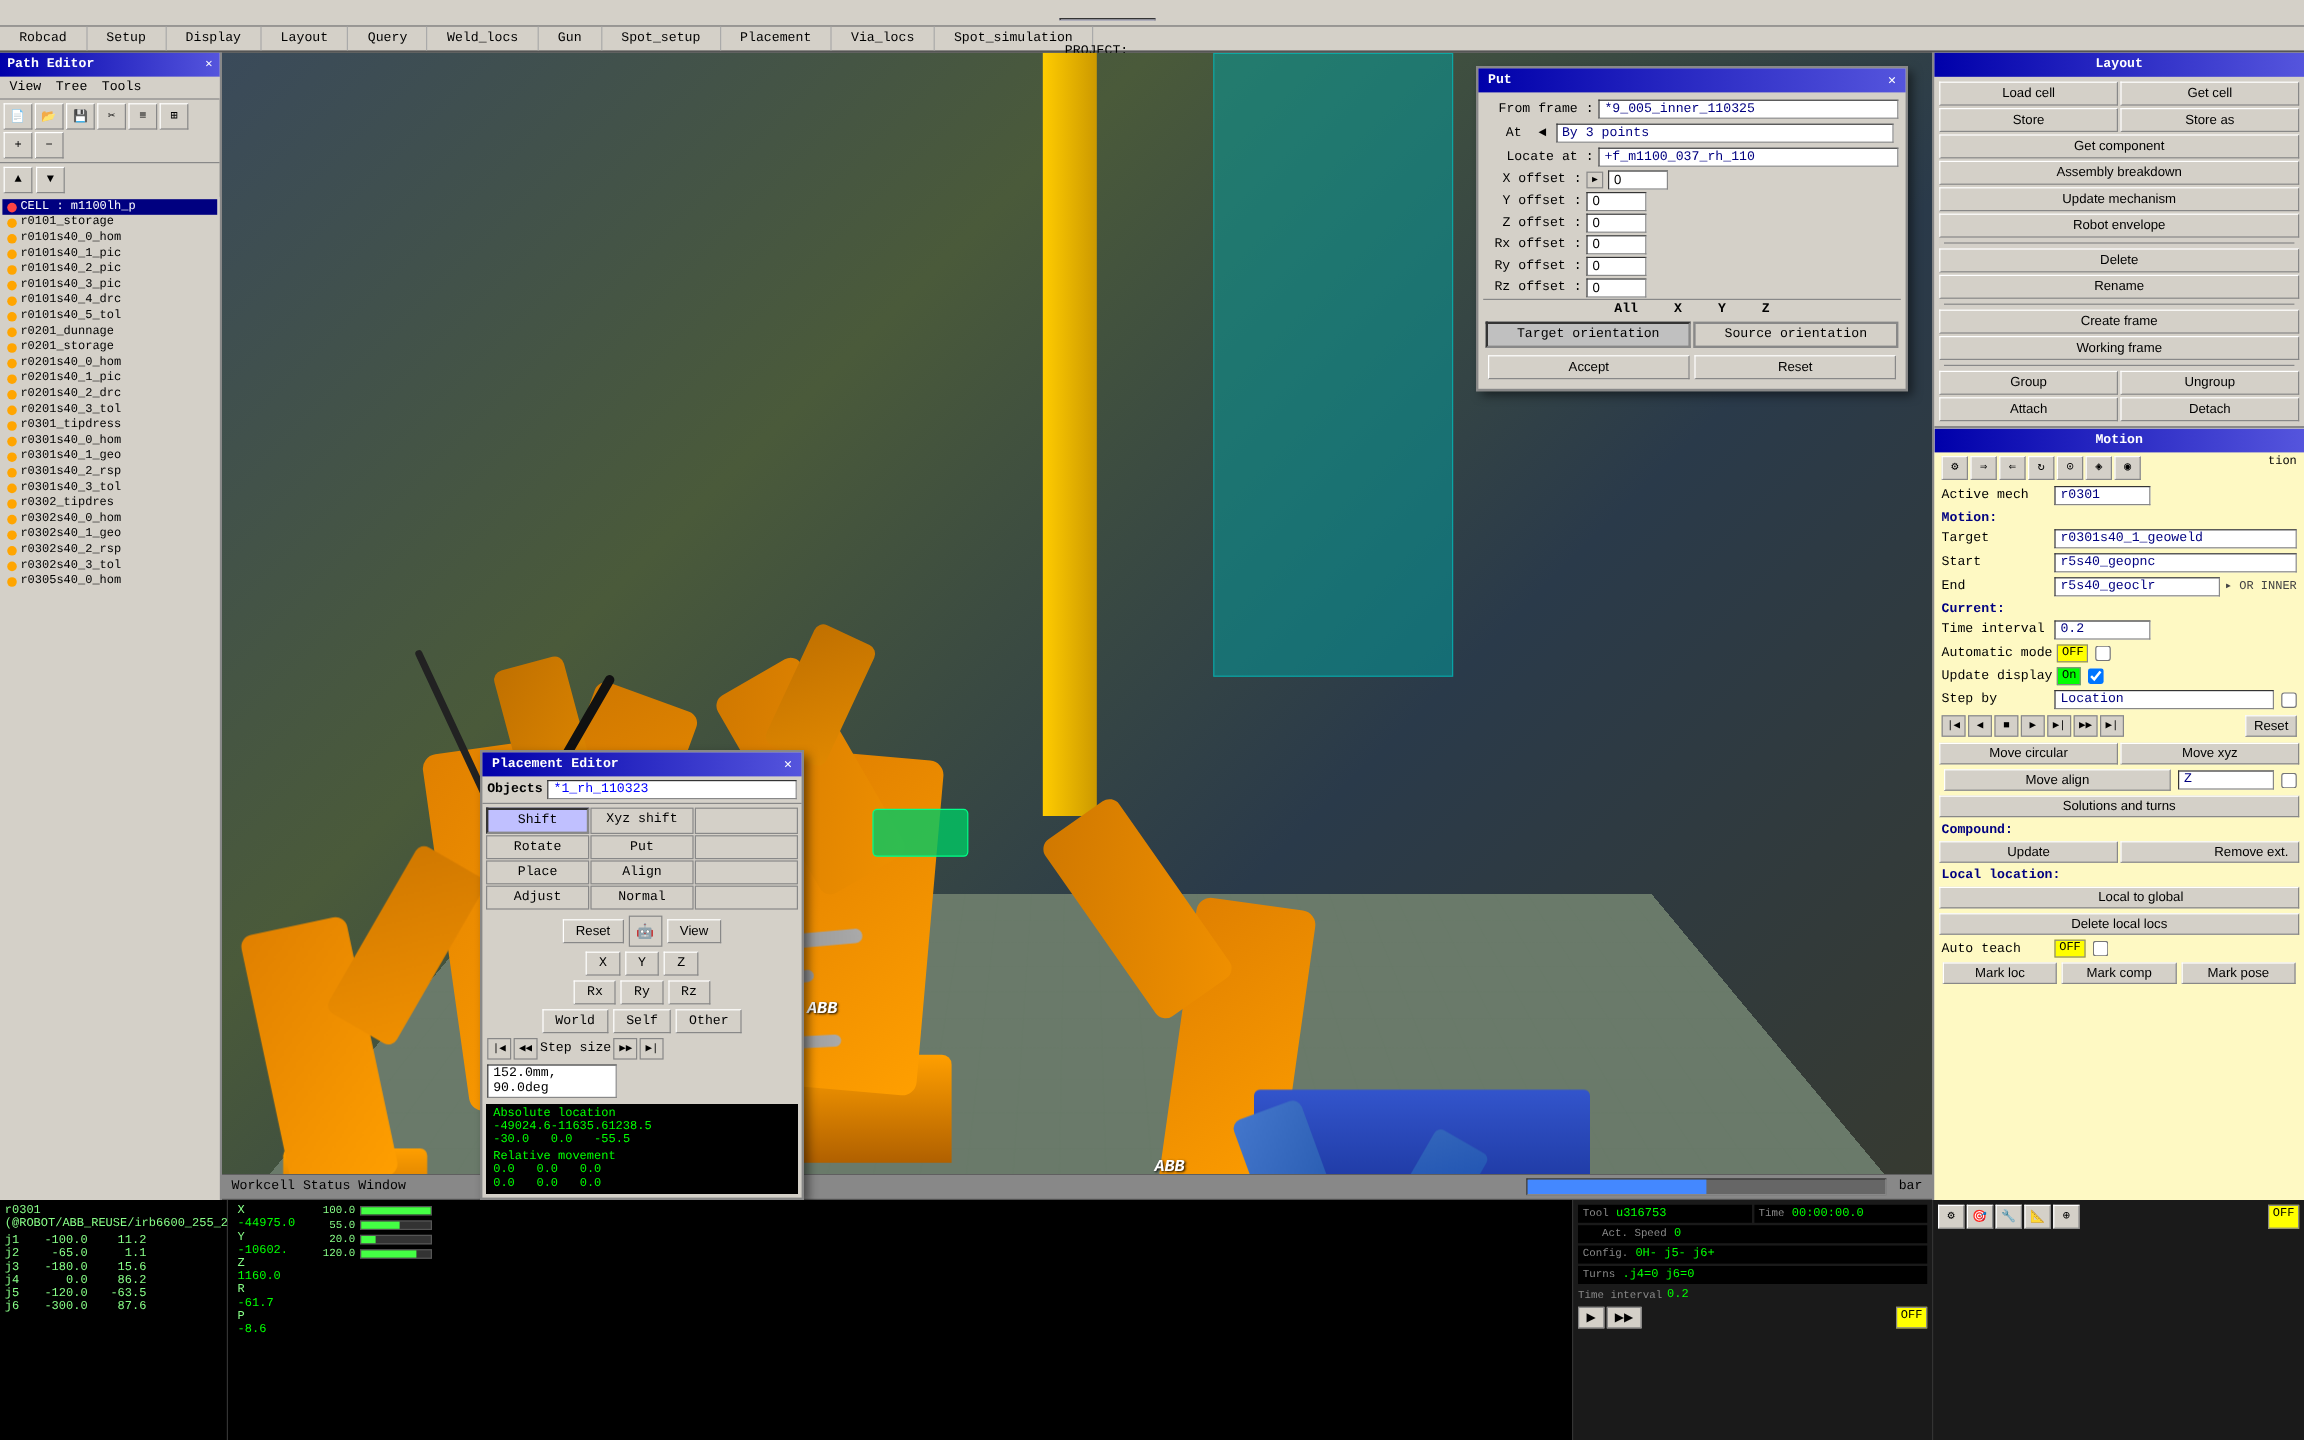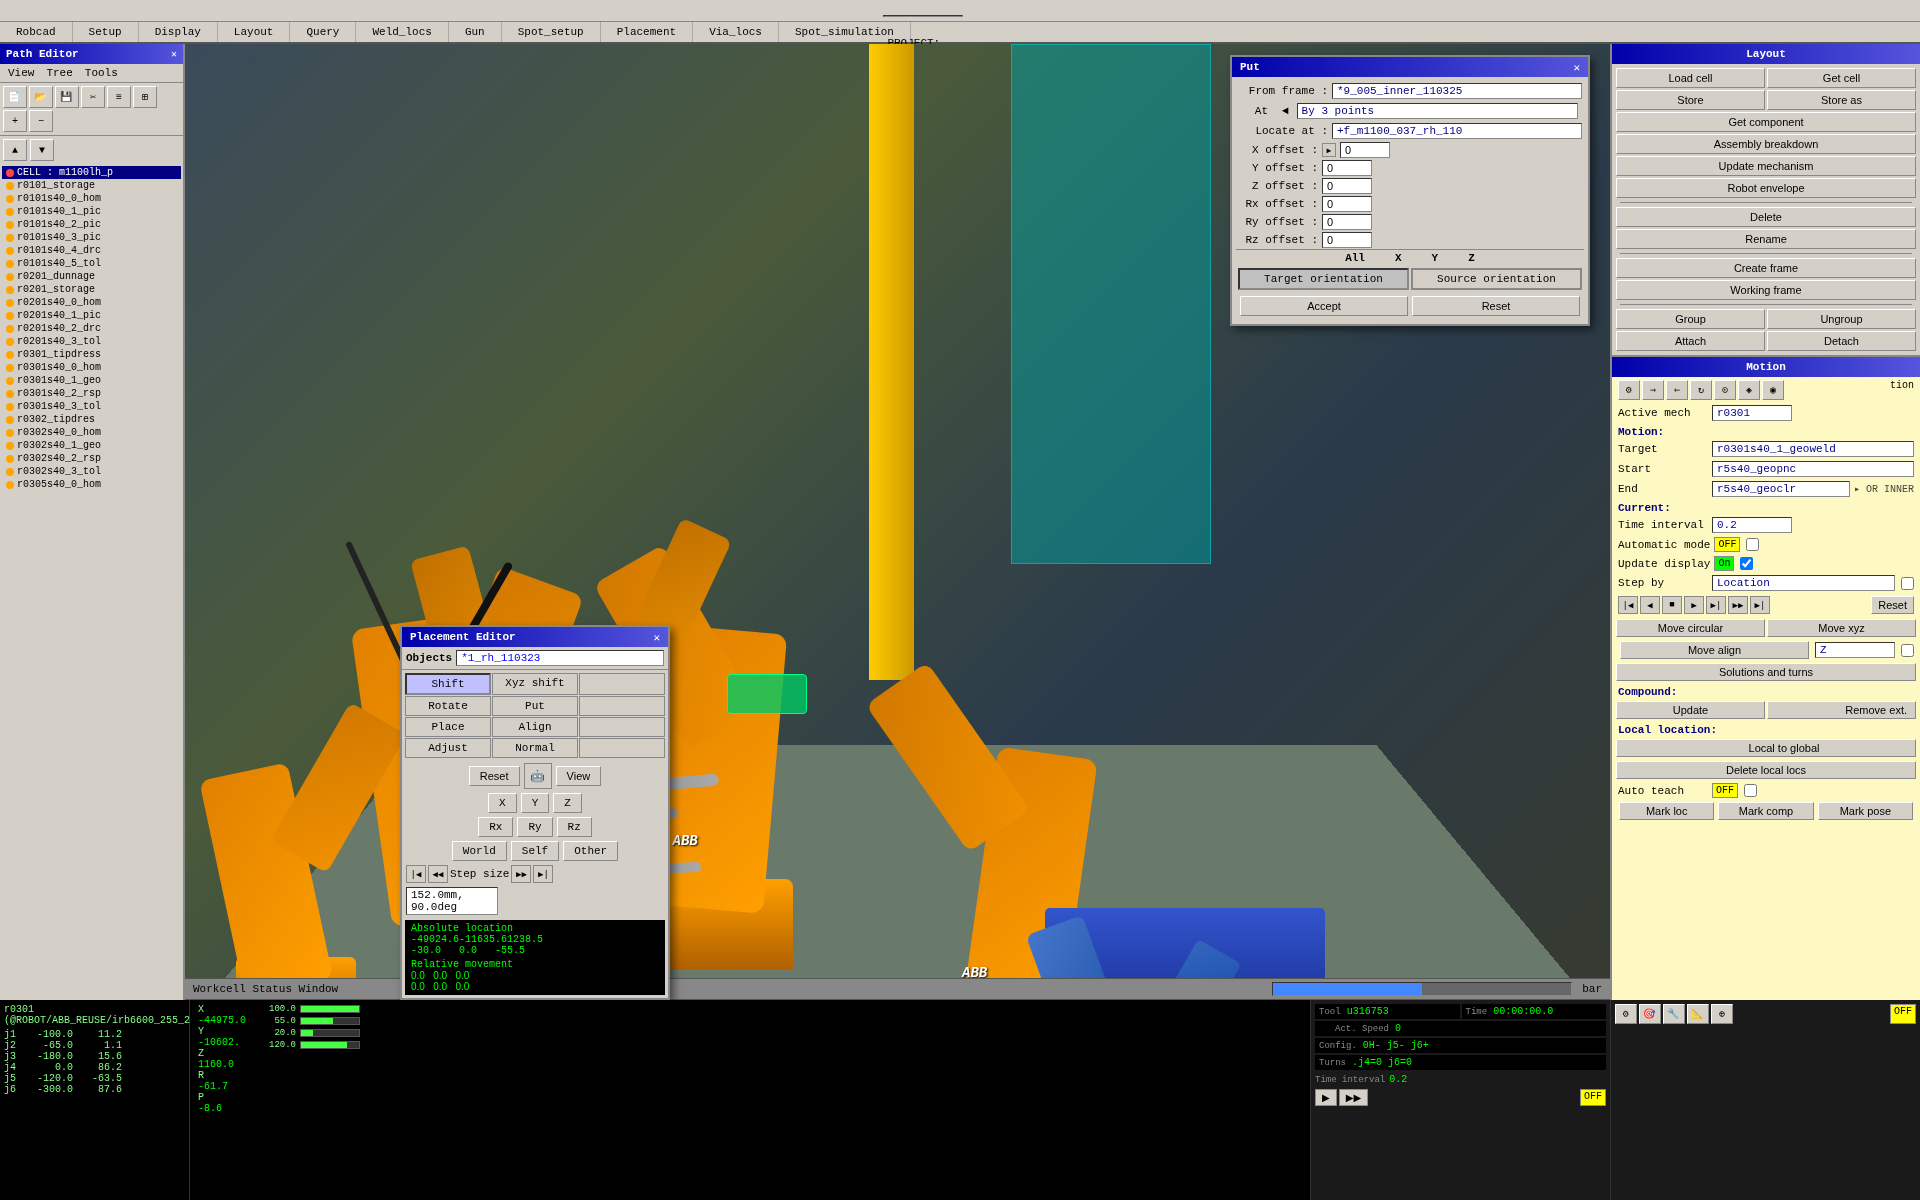--- a/index.html
+++ b/index.html
@@ -566,21 +566,21 @@
       padding: 2px 4px;
     }
     .placement-step-label {
       font-size: 11px;
     }
     .placement-step-value {
       font-size: 11px;
       background: #fff;
       border: 1px inset #888;
       padding: 1px 4px;
-      width: 92px;
+      width: 108px;
     }
 
     
     .bottom-area {
       position: absolute;
       bottom: 0;
       left: 0;
       right: 0;
       height: 200px;
       background: #1a1a1a;
@@ -1229,21 +1229,21 @@
 
   <div style="padding: 3px 6px; background:#000; margin: 3px;">
     <div style="color:#00ff00; font-size:10px;">Absolute location</div>
     <div style="color:#00ff00; font-size:10px; font-family:'Courier New',monospace;">
       <span>-49024.6-11635.61238.5</span><br>
       <span>-30.0</span>&nbsp;&nbsp;
       <span>0.0</span>&nbsp;&nbsp;
       <span>-55.5</span>
     </div>
     <div style="color:#00ff00; font-size:10px; margin-top:3px;">Relative movement</div>
-    <div style="color:#00ff00; font-size:10px; font-family:Liberation Sans, sans-serif;">
+    <div style="color:#00ff00; font-size:10px; font-family:Liberation Mono, monospace;">
       <span>0.0</span>&nbsp;&nbsp;
       <span>0.0</span>&nbsp;&nbsp;
       <span>0.0</span><br>
       <span>0.0</span>&nbsp;&nbsp;
       <span>0.0</span>&nbsp;&nbsp;
       <span>0.0</span>
     </div>
   </div>
 </div>
 

